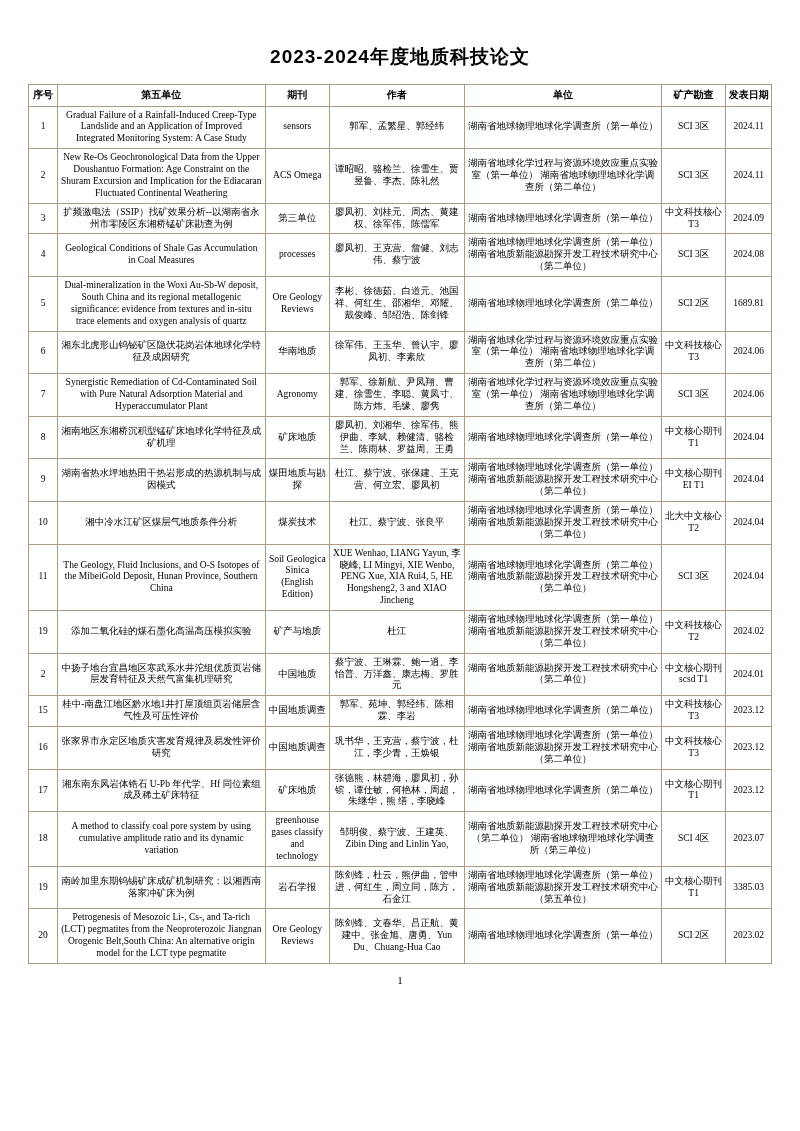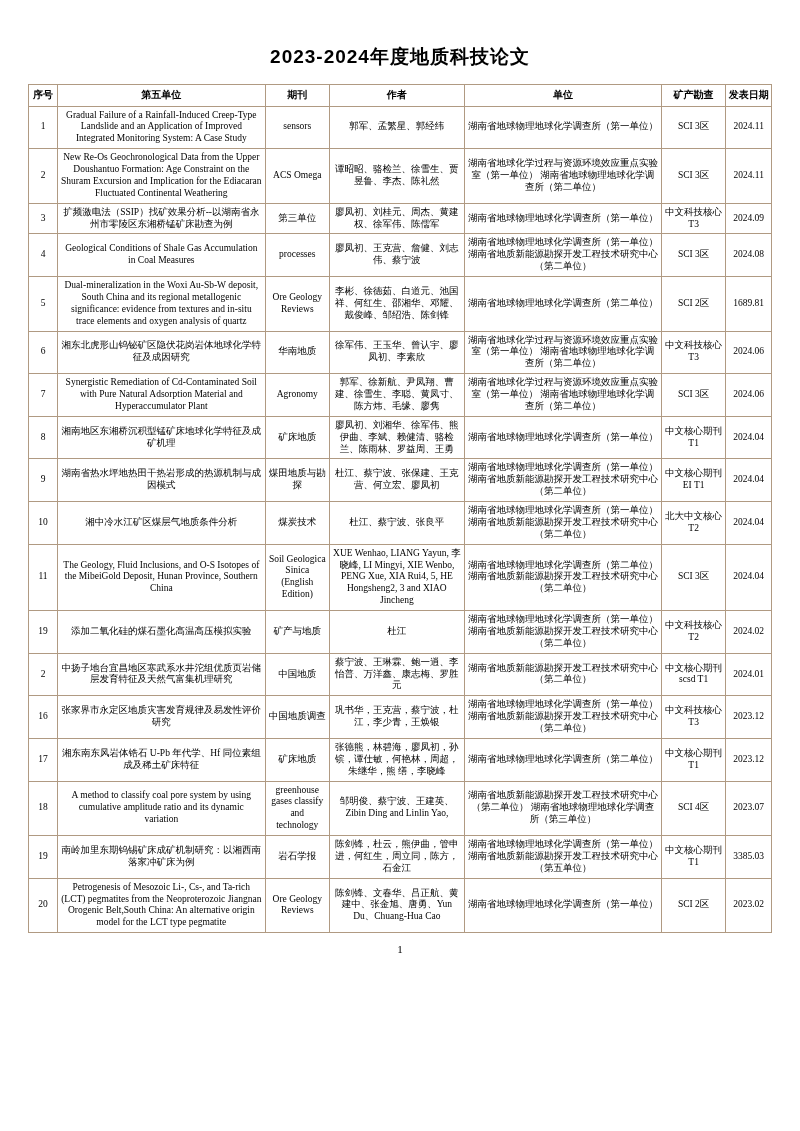--- a/index.html
+++ b/index.html
@@ -206,20 +206,29 @@
         <tr>
           <td>2</td>
           <td>中扬子地台宜昌地区寒武系水井沱组优质页岩储层发育特征及天然气富集机理研究</td>
           <td>中国地质</td>
           <td>蔡宁波、王琳霖、鲍一逍、李怡普、万洋鑫、康志梅、罗胜元</td>
           <td>湖南省地质新能源勘探开发工程技术研究中心（第二单位）</td>
           <td>中文核心期刊scsd T1</td>
           <td>2024.01</td>
         </tr>
         <tr>
+          <td>15</td>
+          <td>桂中-南盘江地区黔水地1井打屋顶组页岩储层含气性及可压性评价</td>
+          <td>中国地质调查</td>
+          <td>郭军、苑坤、郭经纬、陈相霖、李岩</td>
+          <td>湖南省地球物理地球化学调查所（第二单位）</td>
+          <td>中文科技核心T3</td>
+          <td>2023.12</td>
+        </tr>
+        <tr>
           <td>16</td>
           <td>张家界市永定区地质灾害发育规律及易发性评价研究</td>
           <td>中国地质调查</td>
           <td>巩书华，王克营，蔡宁波，杜江，李少青，王焕银</td>
           <td>湖南省地球物理地球化学调查所（第一单位）湖南省地质新能源勘探开发工程技术研究中心（第二单位）</td>
           <td>中文科技核心T3</td>
           <td>2023.12</td>
         </tr>
         <tr>
           <td>17</td>

